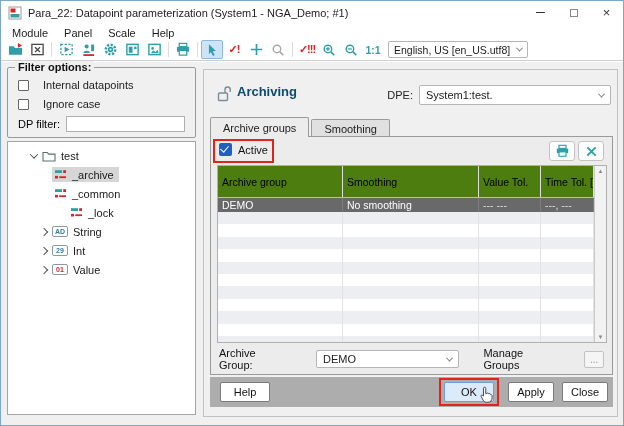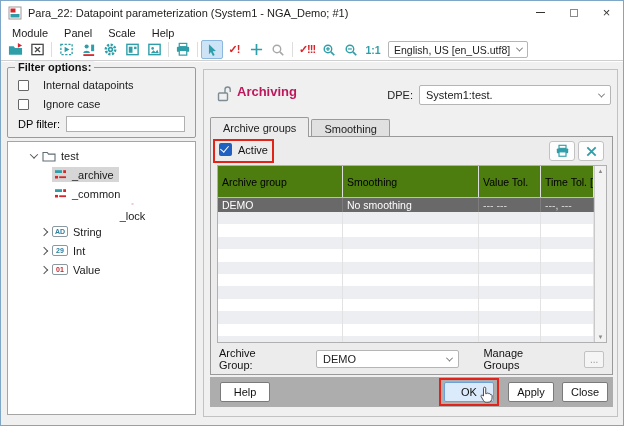--- a/index.html
+++ b/index.html
@@ -49,21 +49,21 @@
   .tree-box { position:absolute; left:6px; top:79px; width:189px; height:274px; background:#fff; border:1px solid #a5a5a5; overflow:hidden; }
   .trow { height:19px; display:flex; align-items:center; gap:5px; font-size:11px; color:#1a1a1a; }
   .sel-wrap { display:flex; align-items:center; gap:5px; padding:1px 5px 1px 2px; }
   .sel-wrap.selected { background:#d6d6d6; }
   .badge { min-width:16px; height:11px; border:1px solid #8a98a0; border-radius:2px; font-size:7px; font-weight:bold; display:flex; align-items:center; justify-content:center; background:#fff; color:#2e7f9e; padding:0 1px; flex:none; }
   .badge.red { color:#c2262c; }
 
   
   .panel { position:absolute; left:202px; top:7px; width:415px; height:348px; border:1px solid #c2c2c2; background:#f0f0f0; }
   .lock { position:absolute; left:13px; top:15px; }
-  .panel-title { position:absolute; left:33px; top:14px; font-size:13px; font-weight:bold; color:#be185d; }
+  .panel-title { position:absolute; left:33px; top:14px; font-size:13px; font-weight:bold; color:#0c4a6e; }
   .dpe-label { position:absolute; right:204px; top:19px; font-size:11px; color:#222; }
   .combo { border:1px solid #b5b5b5; border-radius:2px; background:#fff; display:flex; align-items:center; font-size:11px; color:#222; padding:0 6px; justify-content:space-between; }
   .dpe-combo { position:absolute; right:6px; top:15px; width:192px; height:20px; }
 
   .tabs { position:absolute; left:6px; top:47px; display:flex; align-items:flex-end; }
   .tab { height:18px; padding:0 12px; font-size:11px; display:flex; align-items:center; border:1px solid #9a9a9a; border-bottom:none; background:#e0e0e0; margin-right:2px; color:#222; border-radius:2px 2px 0 0; }
   .tab.active { background:#ececec; height:20px; position:relative; z-index:3; }
 
   .pane { position:absolute; left:6px; top:66px; width:403px; height:239px; border:1px solid #9a9a9a; background:#ececec; z-index:2; }
   .annot { border:2px solid #e2231a; position:absolute; pointer-events:none; z-index:10; }
@@ -280,21 +280,21 @@
       </div>
       <div class="trow" style="padding-left:46px;">
         <svg width="13" height="13" viewBox="0 0 13 13">
             <rect x="1" y="2.2" width="7" height="2.8" fill="#2f9ea8"></rect>
             <rect x="9.2" y="2.2" width="2.8" height="2.8" fill="#d6262c"></rect>
             <rect x="1" y="7.9" width="3" height="2.6" fill="#d6262c"></rect>
             <rect x="5.2" y="8.3" width="6.8" height="1.8" fill="#d6262c"></rect>
           </svg>
         <span>_common</span>
       </div>
-      <div class="trow" style="padding-left:62px;flex-direction:column;">
+      <div class="trow" style="padding-left:62px;">
         <svg width="13" height="13" viewBox="0 0 13 13">
             <rect x="1" y="2.2" width="7" height="2.8" fill="#2f9ea8"></rect>
             <rect x="9.2" y="2.2" width="2.8" height="2.8" fill="#d6262c"></rect>
             <rect x="1" y="7.9" width="3" height="2.6" fill="#d6262c"></rect>
             <rect x="5.2" y="8.3" width="6.8" height="1.8" fill="#d6262c"></rect>
           </svg>
         <span>_lock</span>
       </div>
       <div class="trow" style="padding-left:33px;">
         <span class="chev right"></span>

